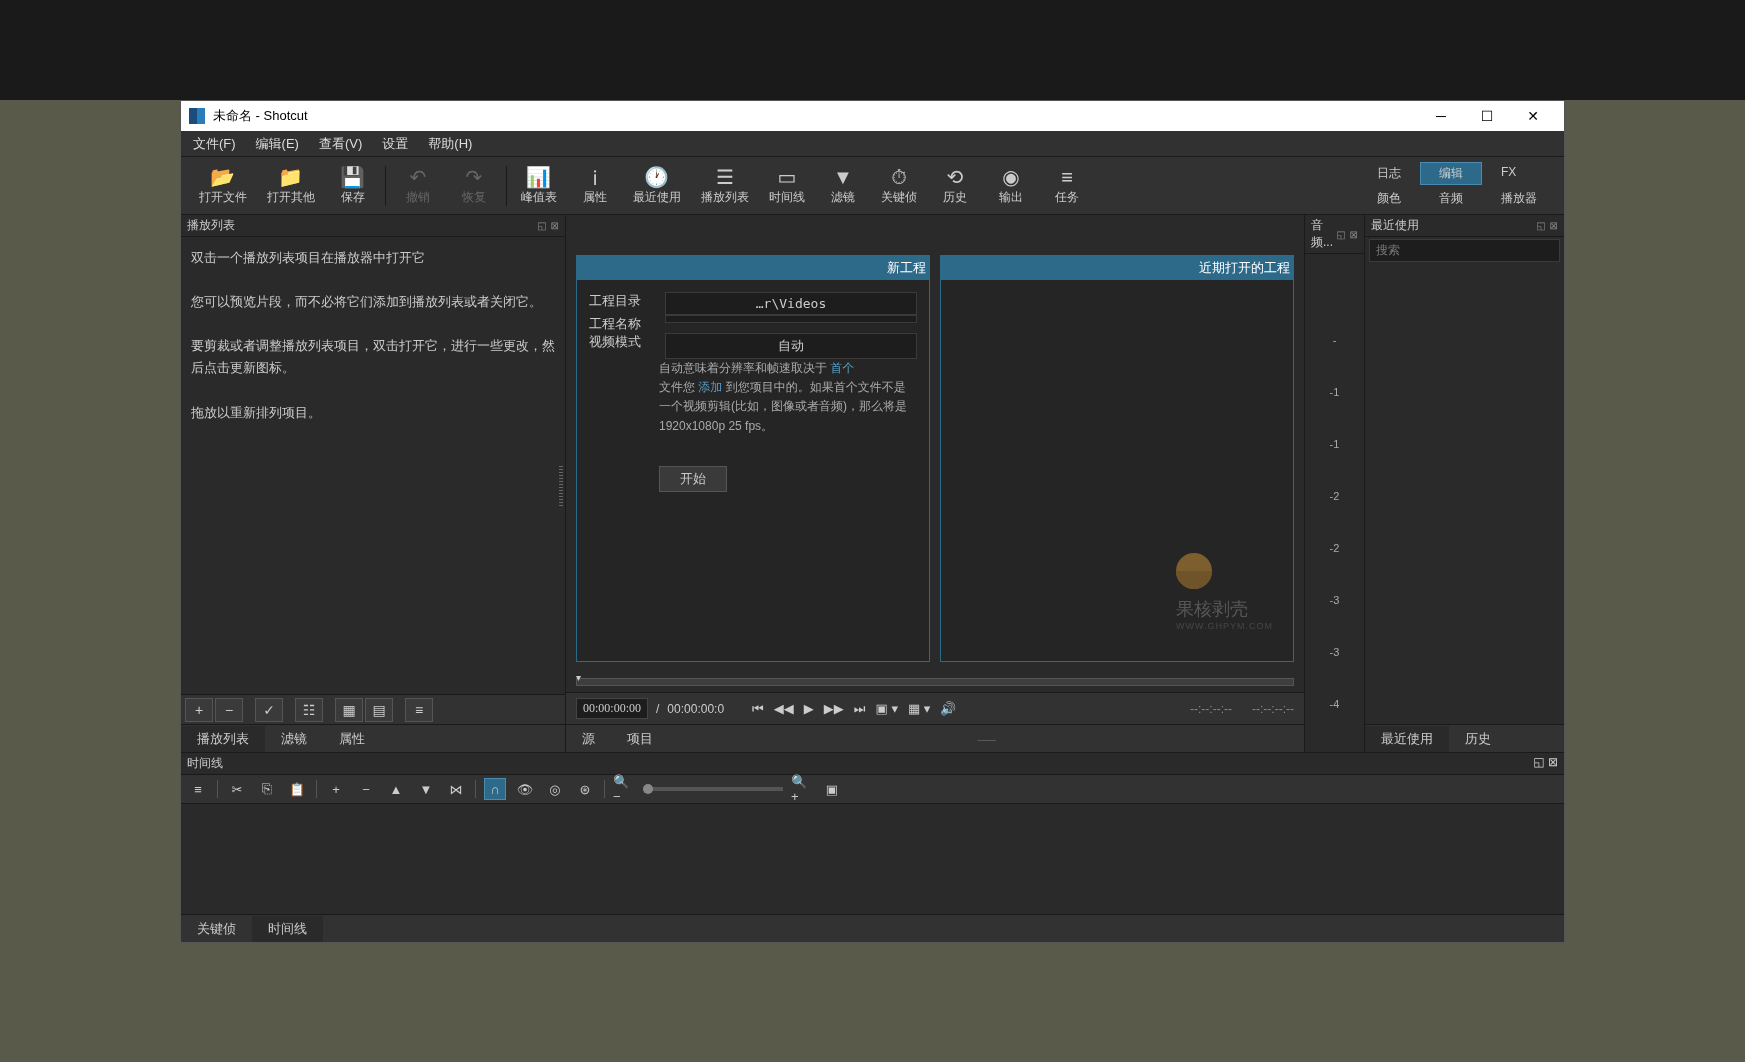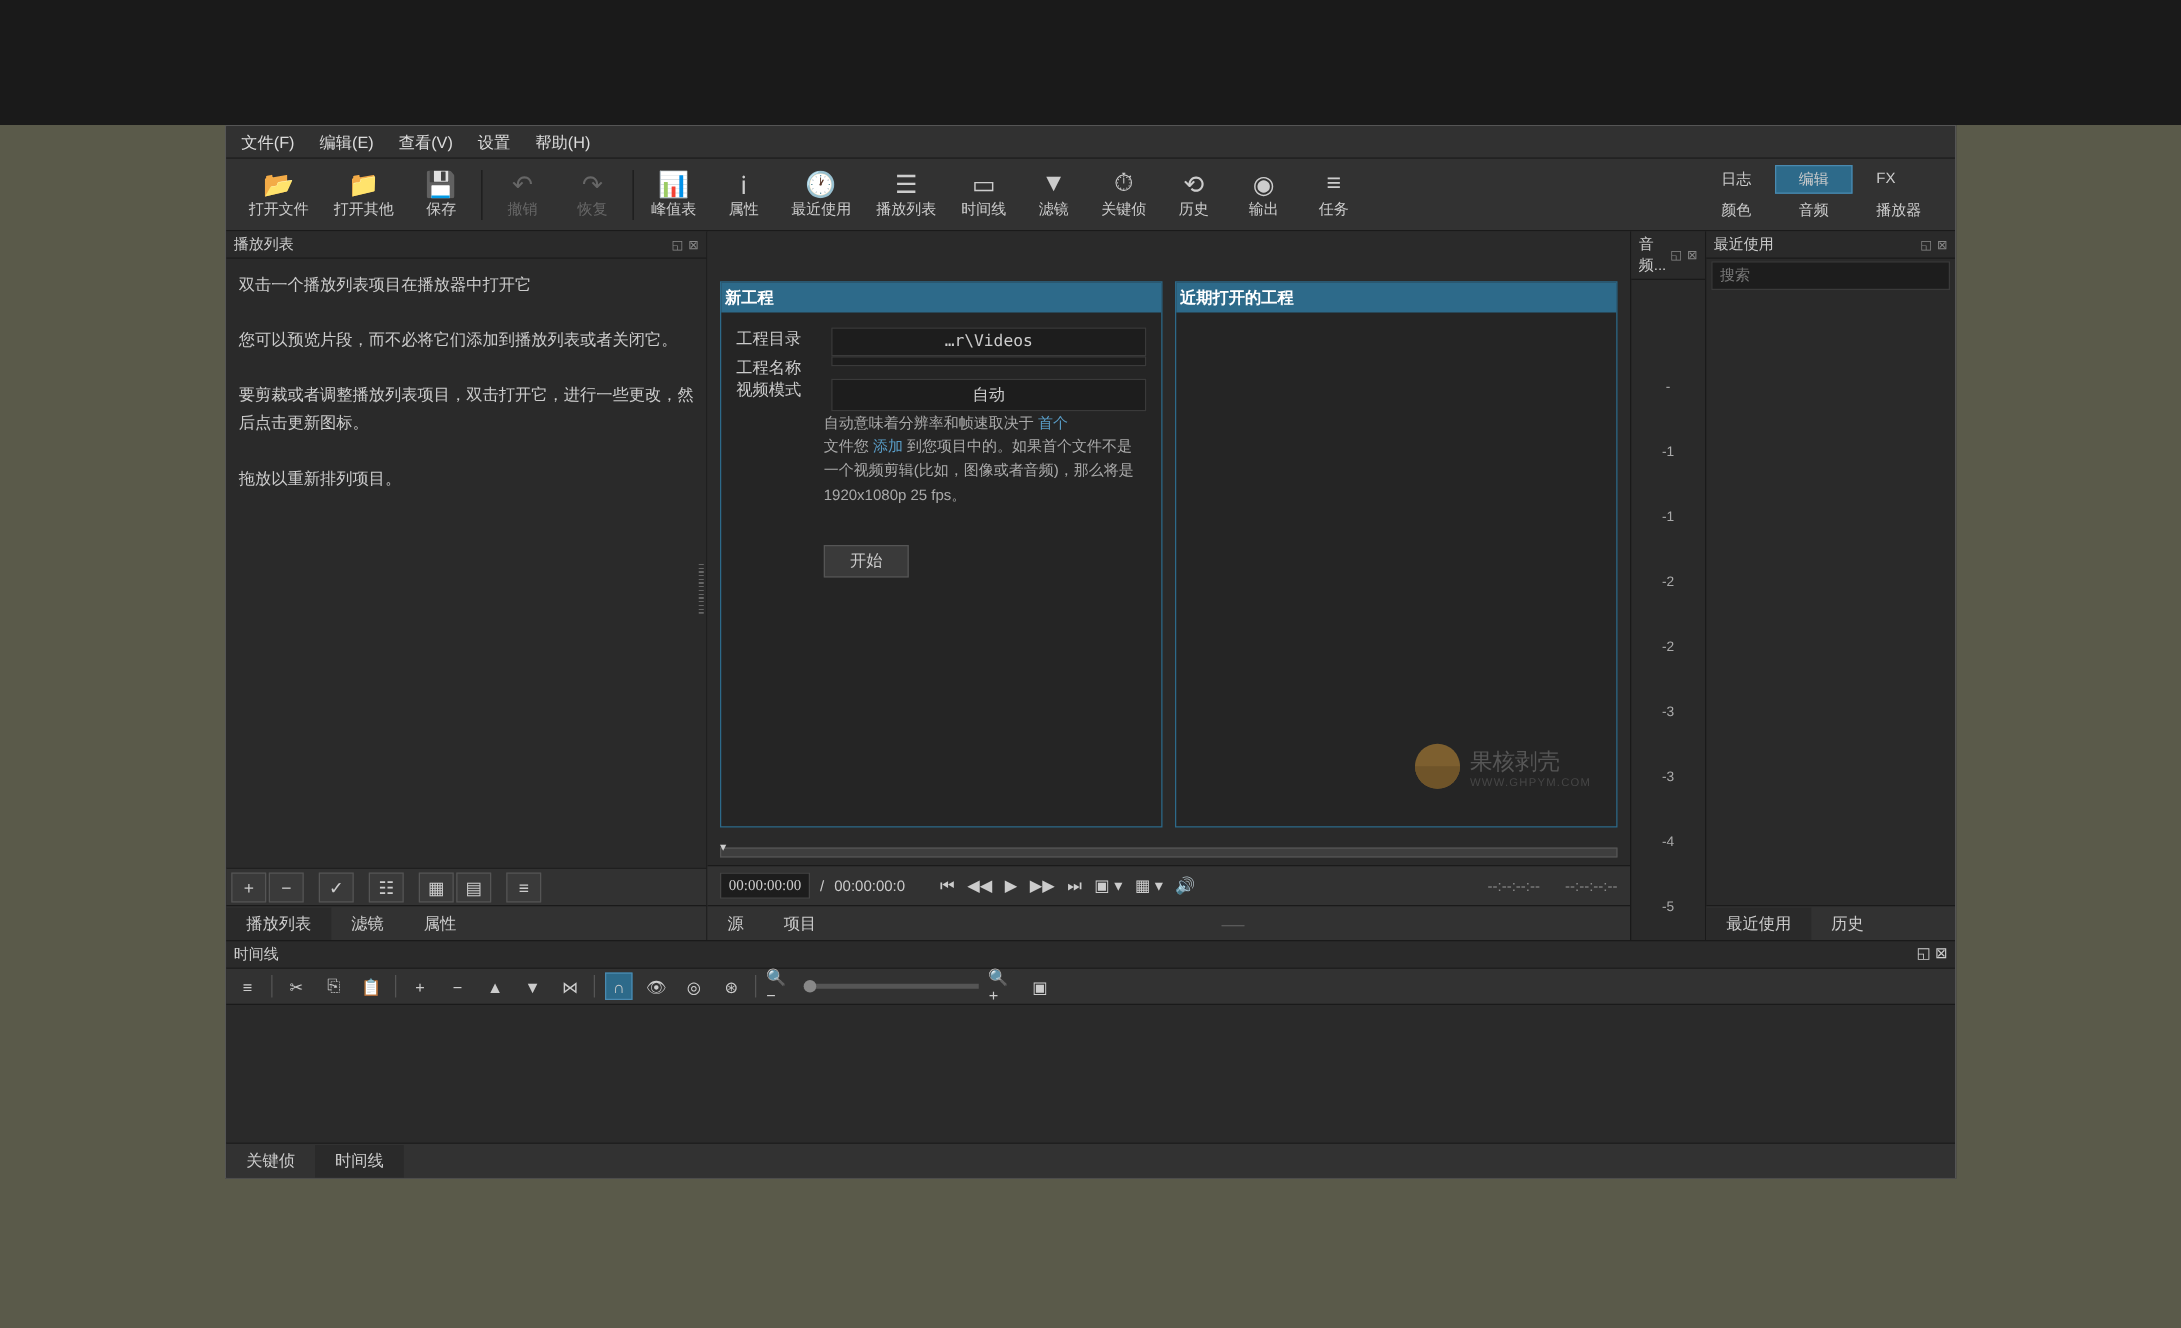--- a/index.html
+++ b/index.html
@@ -28,29 +28,29 @@
 .playlist-body { flex: 1; padding: 10px; font-size: 13px; line-height: 1.7; background: #2a2a2a; position: relative; }
 .playlist-body b { font-weight: normal; }
 .playlist-toolbar { background: #323232; height: 30px; display: flex; align-items: center; padding: 0 4px; gap: 2px; border-top: 1px solid #1a1a1a; }
 .pl-btn { width: 28px; height: 24px; display: flex; align-items: center; justify-content: center; font-size: 14px; color: #ccc; border: 1px solid #555; background: #3a3a3a; }
 .bottom-tabs { background: #323232; height: 28px; display: flex; align-items: center; border-top: 1px solid #1a1a1a; }
 .btab { padding: 4px 16px; font-size: 13px; }
 .btab.active { background: #2a2a2a; }
 .center-panel { flex: 1; display: flex; flex-direction: column; background: #2a2a2a; }
 .project-area { flex: 1; display: flex; gap: 10px; padding: 40px 10px 10px 10px; background: #2a2a2a; }
 .project-box { flex: 1; border: 1px solid #2d6a8a; background: #252525; display: flex; flex-direction: column; }
-.project-header { background: #2d6a8a; color: #fff; text-align: left; padding: 3px; font-size: 13px; font-weight: bold; }
+.project-header { background: #2d6a8a; color: #fff; text-align: right; padding: 3px; font-size: 13px; }
 .project-body { padding: 12px; font-size: 13px; }
 .form-row { display: flex; align-items: flex-start; gap: 16px; }
 .form-label { width: 60px; color: #ccc; }
 .form-input { flex: 1; background: #1d1d1d; border: 1px solid #3a3a3a; padding: 3px 8px; color: #ccc; text-align: center; font-family: monospace; }
 .form-text { color: #aaa; font-size: 12px; line-height: 1.6; padding: 0 0 0 70px; }
 .form-text .hl { color: #5a9ec8; }
 .start-btn { margin-top: 30px; margin-left: 70px; padding: 3px 20px; background: #3a3a3a; border: 1px solid #555; color: #ccc; display: inline-block; font-family: Liberation Serif, serif; }
-.watermark { position: absolute; right: 20px; bottom: 30px; opacity: 0.5; display: flex; align-items: flex-end; gap: 8px; }
+.watermark { position: absolute; right: 20px; bottom: 30px; opacity: 0.5; display: flex; align-items: flex-start; gap: 8px; flex-direction: column; }
 .wm-circle { width: 36px; height: 36px; border-radius: 50%; background: #d49a3a; position: relative; overflow: hidden; }
 .wm-circle::before { content:''; position:absolute; width:100%; height:50%; bottom:0; background:#b8832e; }
 .wm-text { color: #888; font-size: 18px; }
 .wm-sub { font-size: 9px; color: #666; letter-spacing: 1px; }
 .scrubber { height: 20px; background: #2a2a2a; padding: 0 10px; position: relative; }
 .scrub-track { height: 8px; background: #3e3e3e; border: 1px solid #555; margin-top: 6px; }
 .scrub-mark { position: absolute; left: 10px; top: 0; color: #ccc; font-size: 10px; }
 .transport { background: #323232; height: 32px; display: flex; align-items: center; padding: 0 10px; gap: 8px; border-top: 1px solid #1a1a1a; font-family: monospace; font-size: 12px; }
 .tc-box { background: #1d1d1d; border: 1px solid #444; padding: 2px 6px; color: #ccc; font-family: Liberation Serif, serif; }
 .transport-btns { display: flex; gap: 10px; margin-left: 20px; font-size: 13px; }
@@ -69,20 +69,29 @@
 .tl-body { height: 110px; background: #2a2a2a; }
 .tl-tabs { background: #323232; height: 28px; display: flex; align-items: center; border-top: 1px solid #1a1a1a; }
 .resize-handle { position: absolute; right: 2px; top: 50%; width: 4px; height: 40px; background: repeating-linear-gradient(#666 0 1px, transparent 1px 3px); }
 </style>
 </head>
 <body>
 
 <div class="outer">
 <div class="window">
 
+<div class="titlebar">
+  <div class="titlebar-icon"></div>
+  <span>未命名 - Shotcut</span>
+  <div class="titlebar-btns">
+    <div class="titlebar-btn">─</div>
+    <div class="titlebar-btn">☐</div>
+    <div class="titlebar-btn">✕</div>
+  </div>
+</div>
 
 <div class="menubar">
   <div class="menu-item">文件(F)</div>
   <div class="menu-item">编辑(E)</div>
   <div class="menu-item">查看(V)</div>
   <div class="menu-item">设置</div>
   <div class="menu-item">帮助(H)</div>
 </div>
 
 <div class="toolbar">

